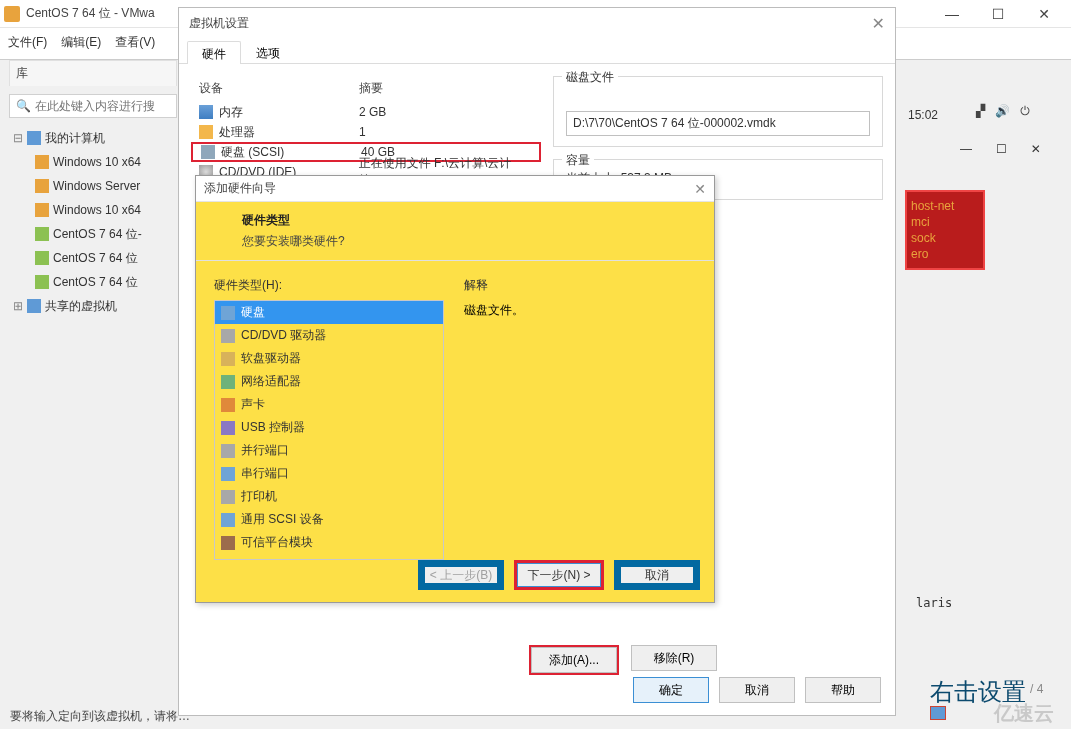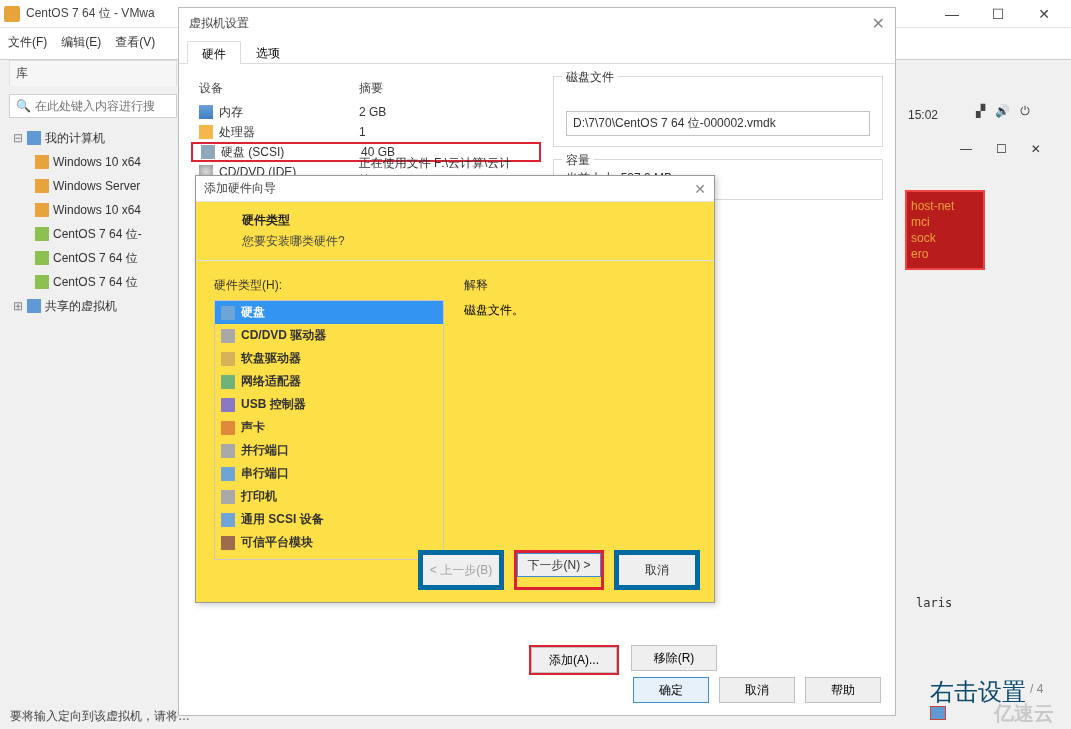--- a/index.html
+++ b/index.html
@@ -87,29 +87,29 @@
 
 .wizard{position:absolute; left:195px; top:175px; width:520px; height:428px; background:#fde047; border:1px solid #9a9a9a; box-shadow: 2px 2px 6px rgba(0,0,0,.2);}
 .wizard .w-titlebar{height:26px; display:flex; align-items:center; padding:0 8px; color:#444; background:#fff; border-bottom:1px solid #e5e5e5;}
 .wizard .w-titlebar .close{margin-left:auto; color:#888; font-size:14px;}
 .wizard .w-header{padding:10px 18px 10px 46px; border-bottom:1px solid #e0e0e0;}
 .wizard .w-header .t1{font-weight:bold; color:#222; margin-bottom:4px;}
 .wizard .w-header .t2{color:#444;}
 .wizard .w-body{display:flex; padding:16px 18px; gap:20px;}
 .wizard .w-left{width:230px;}
 .wizard .w-left .lbl{margin-bottom:6px; color:#333;}
-.wizard .listbox{border:1px solid #c8c8c8; height:260px; overflow:auto;font-weight:bold;}
+.wizard .listbox{border:1px solid #c8c8c8; height:260px; overflow:auto;}
 .wizard .li{display:flex; align-items:center; gap:6px; padding:3px 6px; color:#333;}
 .wizard .li.sel{background:#3395ef; color:#fff;}
 .wizard .li .ic{width:14px; height:14px; display:inline-block;}
 .ic-a{background:#6fa4d6;} .ic-b{background:#d8b25a;} .ic-c{background:#6fb27a;} .ic-d{background:#8a78c4;} .ic-e{background:#e0893a;} .ic-f{background:#a8a8a8;} .ic-h{background:#9c6c4c;}
 .wizard .w-right{flex:1;}
 .wizard .w-right .lbl{color:#333; margin-bottom:8px;}
 .wizard .w-footer{position:absolute; bottom:12px; right:14px; display:flex; gap:10px;}
-.wizard .w-footer .btn{width:86px; height:40px; border:5px solid #0369a1; background:#efefef; display:flex; align-items:center; justify-content:center; color:#333;}
+.wizard .w-footer .btn{width:86px; height:30px; border:7px solid #0369a1; background:#efefef; display:flex; align-items:center; justify-content:center; color:#333;}
 .wizard .w-footer .btn.disabled{color:#a0a0a0;}
 .wizard .w-footer .hl{border:3px solid #d23; padding:0;}
 .wizard .w-footer .btn.defbtn{border:1px solid #3b8fd4;}
 </style>
 </head>
 <body>
 
 <div class="vmware-window">
   <div class="title-bar">
     <span class="app-icon"></span>
@@ -296,26 +296,26 @@
           </div>
         <div class="li">
             <span class="ic ic-b"></span>
             <span>软盘驱动器</span>
           </div>
         <div class="li">
             <span class="ic ic-c"></span>
             <span>网络适配器</span>
           </div>
         <div class="li">
+            <span class="ic ic-e"></span>
+            <span>声卡</span>
+          </div>
+        <div class="li">
             <span class="ic ic-d"></span>
             <span>USB 控制器</span>
-          </div>
-        <div class="li">
-            <span class="ic ic-e"></span>
-            <span>声卡</span>
           </div>
         <div class="li">
             <span class="ic ic-f"></span>
             <span>并行端口</span>
           </div>
         <div class="li">
             <span class="ic ic-a"></span>
             <span>串行端口</span>
           </div>
         <div class="li">

